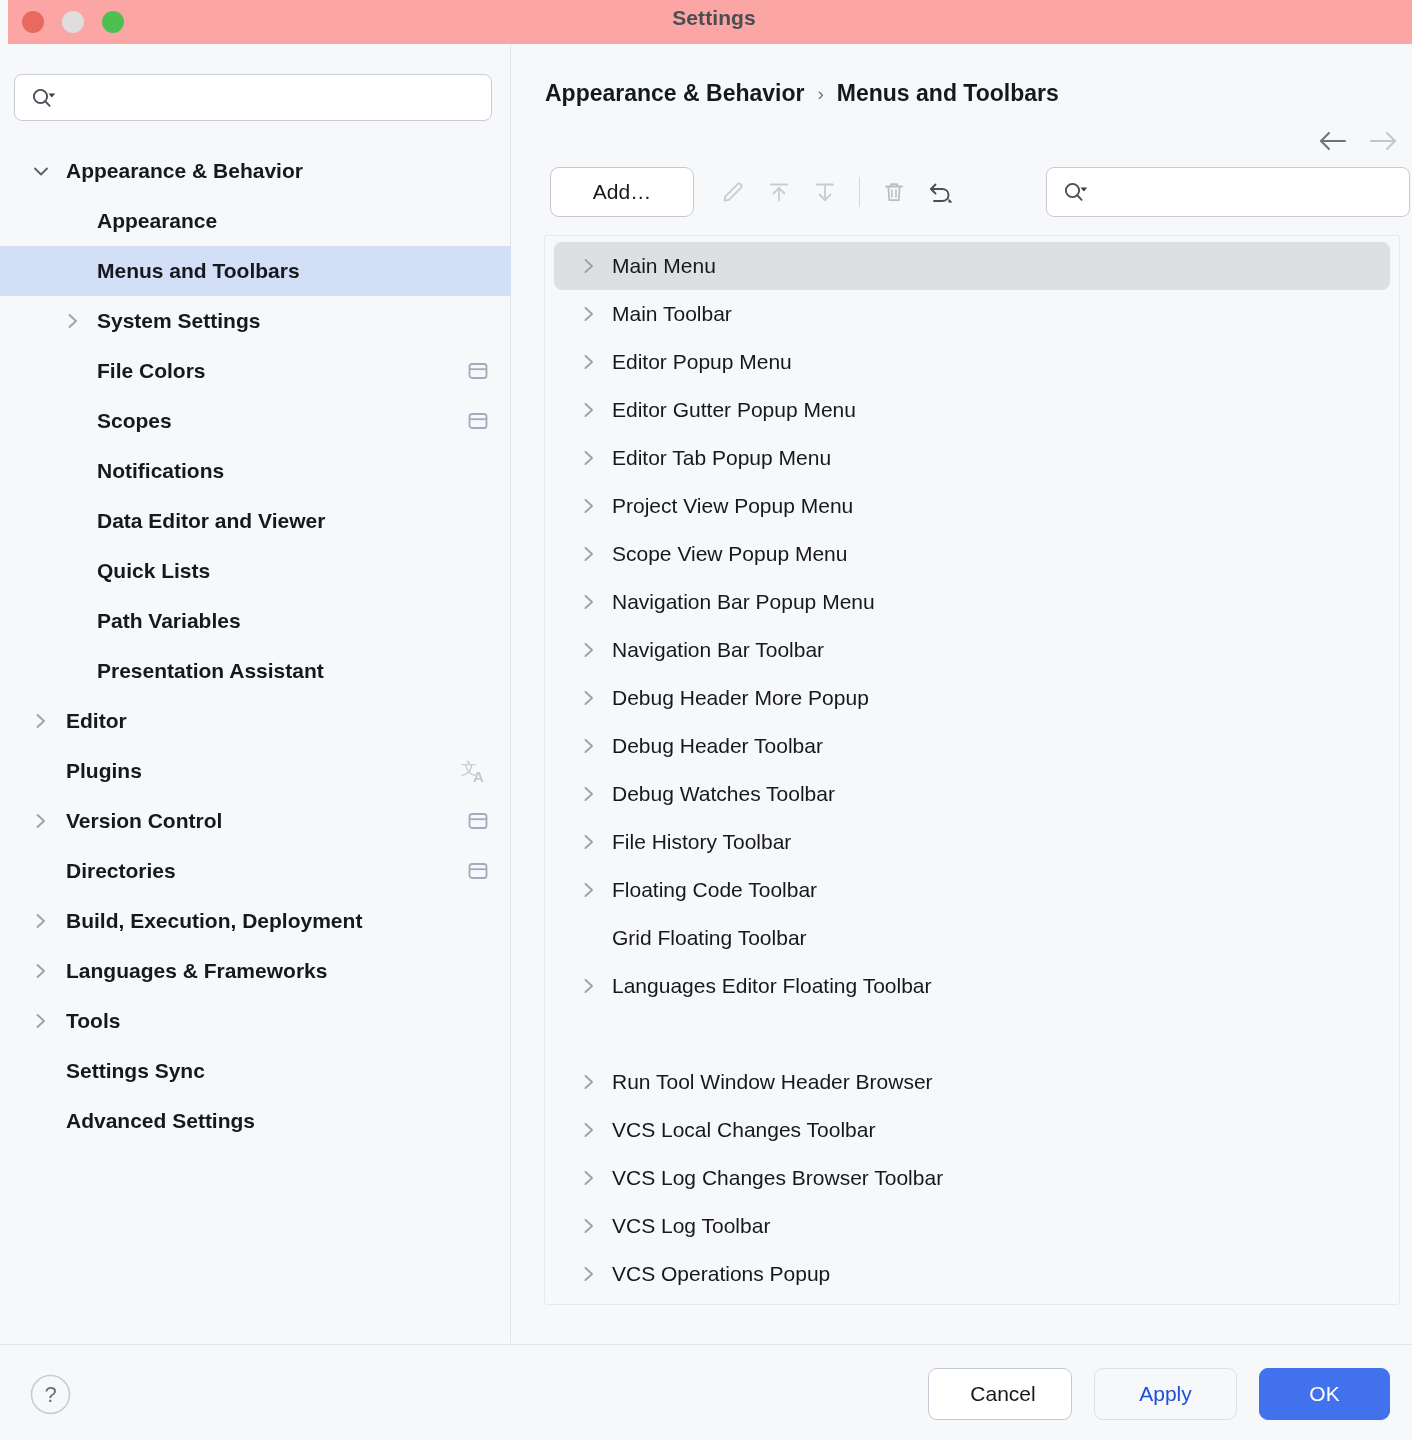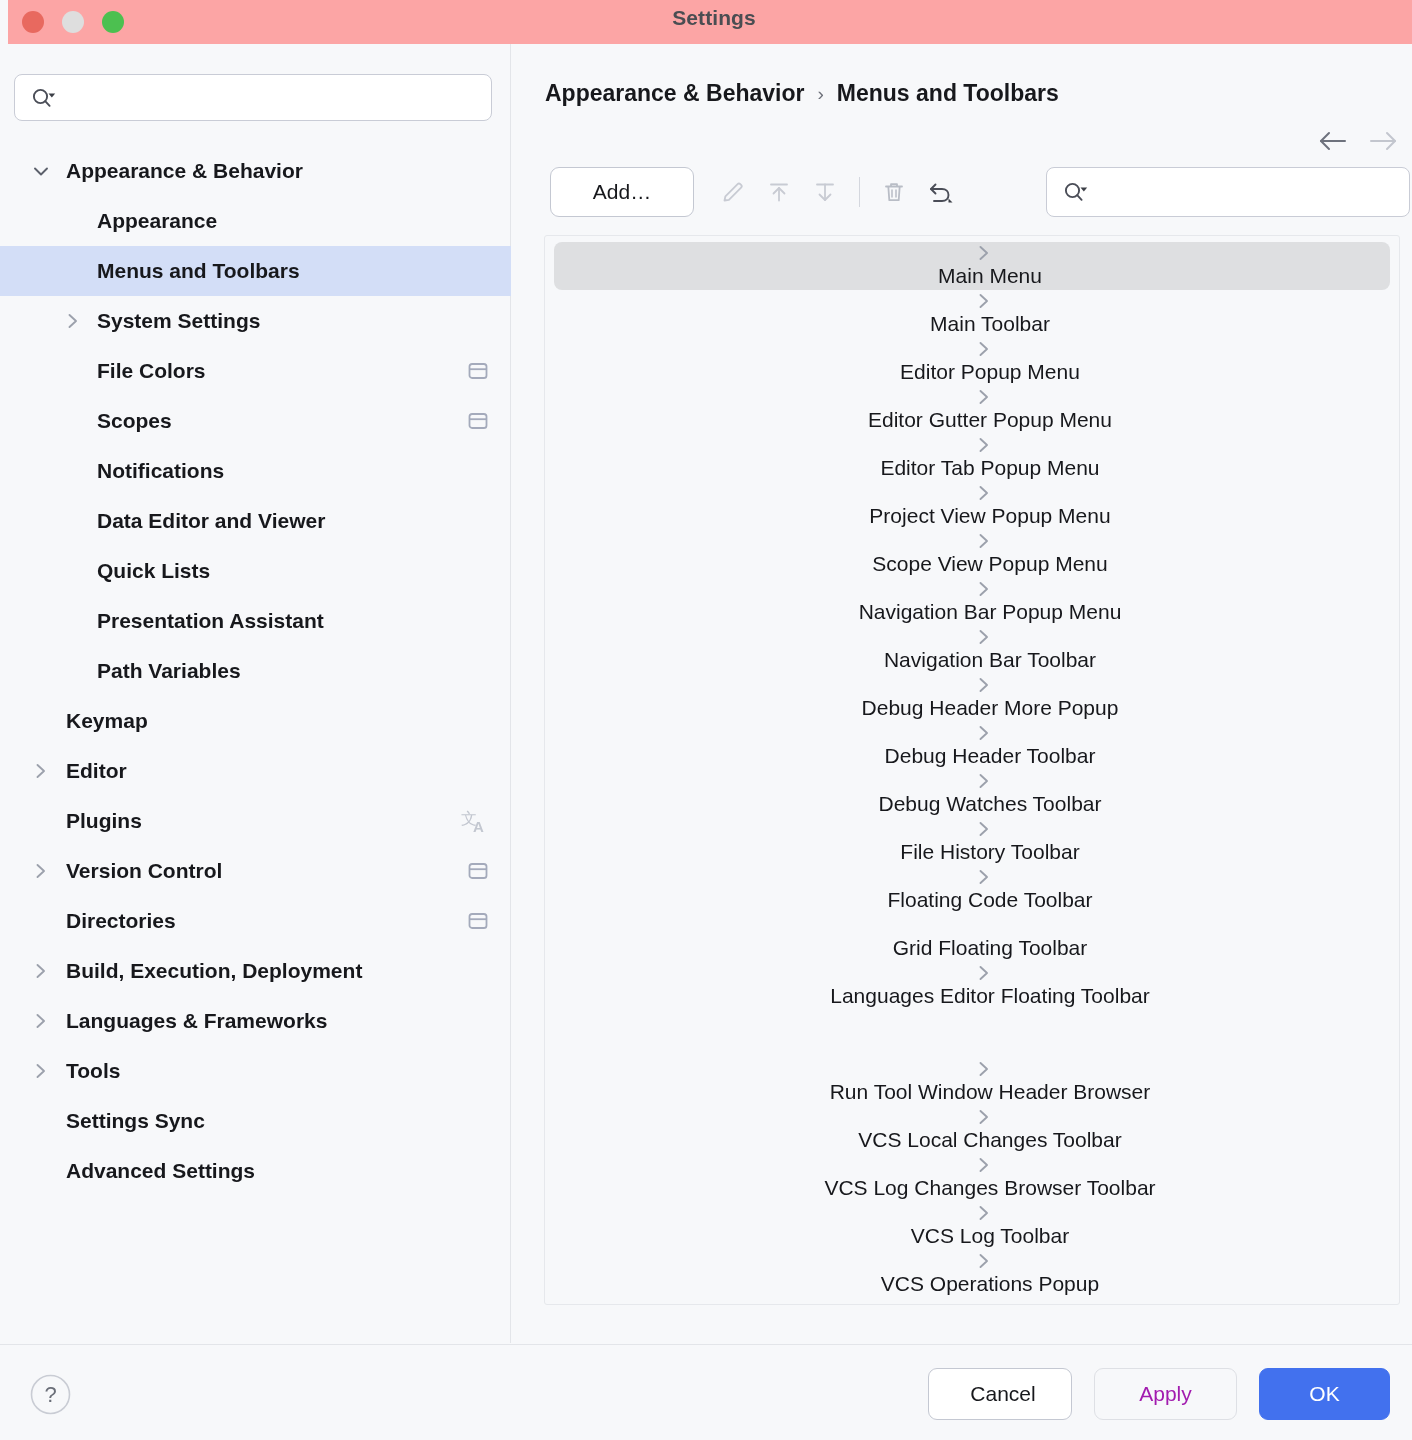--- a/index.html
+++ b/index.html
@@ -205,21 +205,20 @@
     height: 48px;
     display: flex;
     align-items: center;
     margin: 0 9px;
     padding-left: 24px;
     border-radius: 8px;
     font-size: 21px;
     color: #17181C;
     white-space: nowrap;
     box-sizing: border-box;
-    flex-direction: column;
   }
   .lrow:first-child { margin-top: 6px; }
   .lrow.sel { background: #DEDFE1; }
   .lrow .lchev {
     width: 22px; height: 22px;
     display: flex;
     align-items: center;
     justify-content: center;
     flex: none;
   }
@@ -261,21 +260,21 @@
     background: #FFFFFF;
     border: 1px solid #C4C8D2;
     color: #17181C;
     cursor: pointer;
     padding-left: 6px;
   }
   .dbtn.apply {
     width: 143px;
     background: #F7F8FA;
     border: 1px solid #DEE0E5;
-    color: #a21caf;
+    color: #1d4ed8;
   }
   .dbtn.ok {
     width: 131px;
     background: #4271EE;
     border: 1px solid #4271EE;
     color: #FFFFFF;
     cursor: pointer;
   }
 </style>
 </head>
@@ -354,29 +353,25 @@
       <div class="trow ind1">
         <span class="twist"></span>
         <span class="tlabel">Data Editor and Viewer</span>
       </div>
       <div class="trow ind1">
         <span class="twist"></span>
         <span class="tlabel">Quick Lists</span>
       </div>
       <div class="trow ind1">
         <span class="twist"></span>
+        <span class="tlabel">Path Variables</span>
+      </div>
+      <div class="trow ind1">
+        <span class="twist"></span>
         <span class="tlabel">Presentation Assistant</span>
-      </div>
-      <div class="trow ind1">
-        <span class="twist"></span>
-        <span class="tlabel">Path Variables</span>
-      </div>
-      <div class="trow ind0 bold">
-        <span class="twist"></span>
-        <span class="tlabel">Keymap</span>
       </div>
       <div class="trow ind0 bold">
         <span class="twist">
           <svg width="14" height="20" viewBox="0 0 14 20">
             <polyline points="3.5,4 10,10 3.5,16" fill="none" stroke="#9CA1AC" stroke-width="1.9" stroke-linecap="round" stroke-linejoin="round"></polyline>
           </svg>
         </span>
         <span class="tlabel">Editor</span>
       </div>
       <div class="trow ind0 bold">

